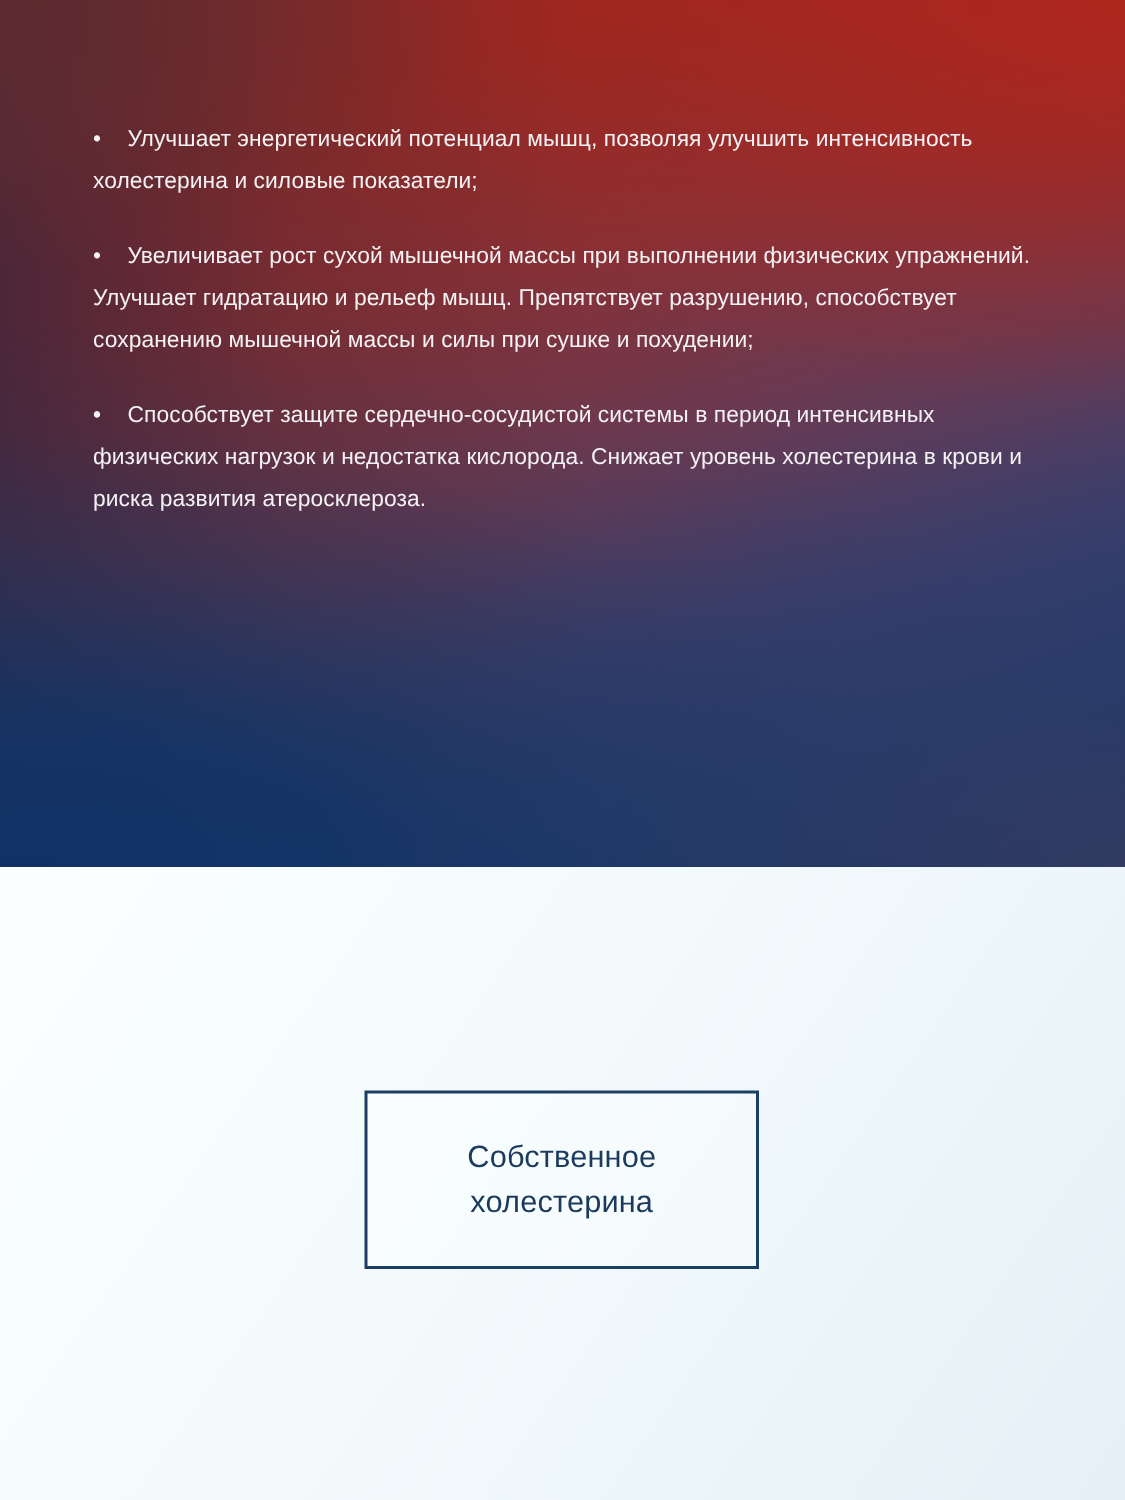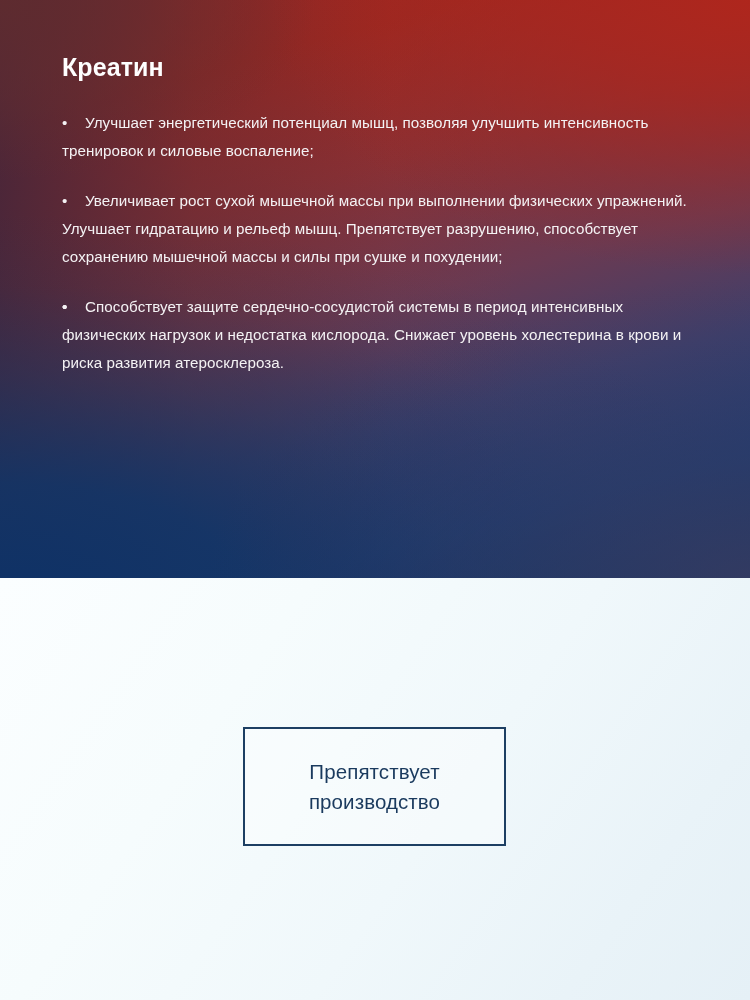--- a/index.html
+++ b/index.html
@@ -178,41 +178,40 @@
 
   <section class="hero">
     <div class="hero-grad-base"></div>
     <div class="hero-grad-left"></div>
     <div class="hero-grad-topleftdark"></div>
     <div class="hero-grad-topright"></div>
     <div class="hero-grad-bottomleft"></div>
     <div class="hero-grad-bottomright"></div>
 
     <div class="hero-content">
-      <h1 class="hero-title">Креатин</h1>
 
       <ul class="bullet-list">
         <li class="bullet-item">
           <span class="bullet-mark">•</span>
-          <span>Улучшает энергетический потенциал мышц, позволяя улучшить интенсивность тренировок и силовые воспаление;</span>
+          <span>Улучшает энергетический потенциал мышц, позволяя улучшить интенсивность холестерина и силовые показатели;</span>
         </li>
         <li class="bullet-item">
           <span class="bullet-mark">•</span>
           <span>Увеличивает рост сухой мышечной массы при выполнении физических упражнений. Улучшает гидратацию и рельеф мышц. Препятствует разрушению, способствует сохранению мышечной массы и силы при сушке и похудении;</span>
         </li>
         <li class="bullet-item">
           <span class="bullet-mark">•</span>
         </li>
         <li class="bullet-item">
           <span class="bullet-mark">•</span>
           <span>Способствует защите сердечно-сосудистой системы в период интенсивных физических нагрузок и недостатка кислорода. Снижает уровень холестерина в крови и риска развития атеросклероза.</span>
         </li>
       </ul>
     </div>
   </section>
 
   <section class="lower">
     <div class="cta-box">
-      <span class="cta-label">Препятствует производство</span>
+      <span class="cta-label">Собственное холестерина</span>
     </div>
   </section>
 
 </div>
 
 </body></html>

